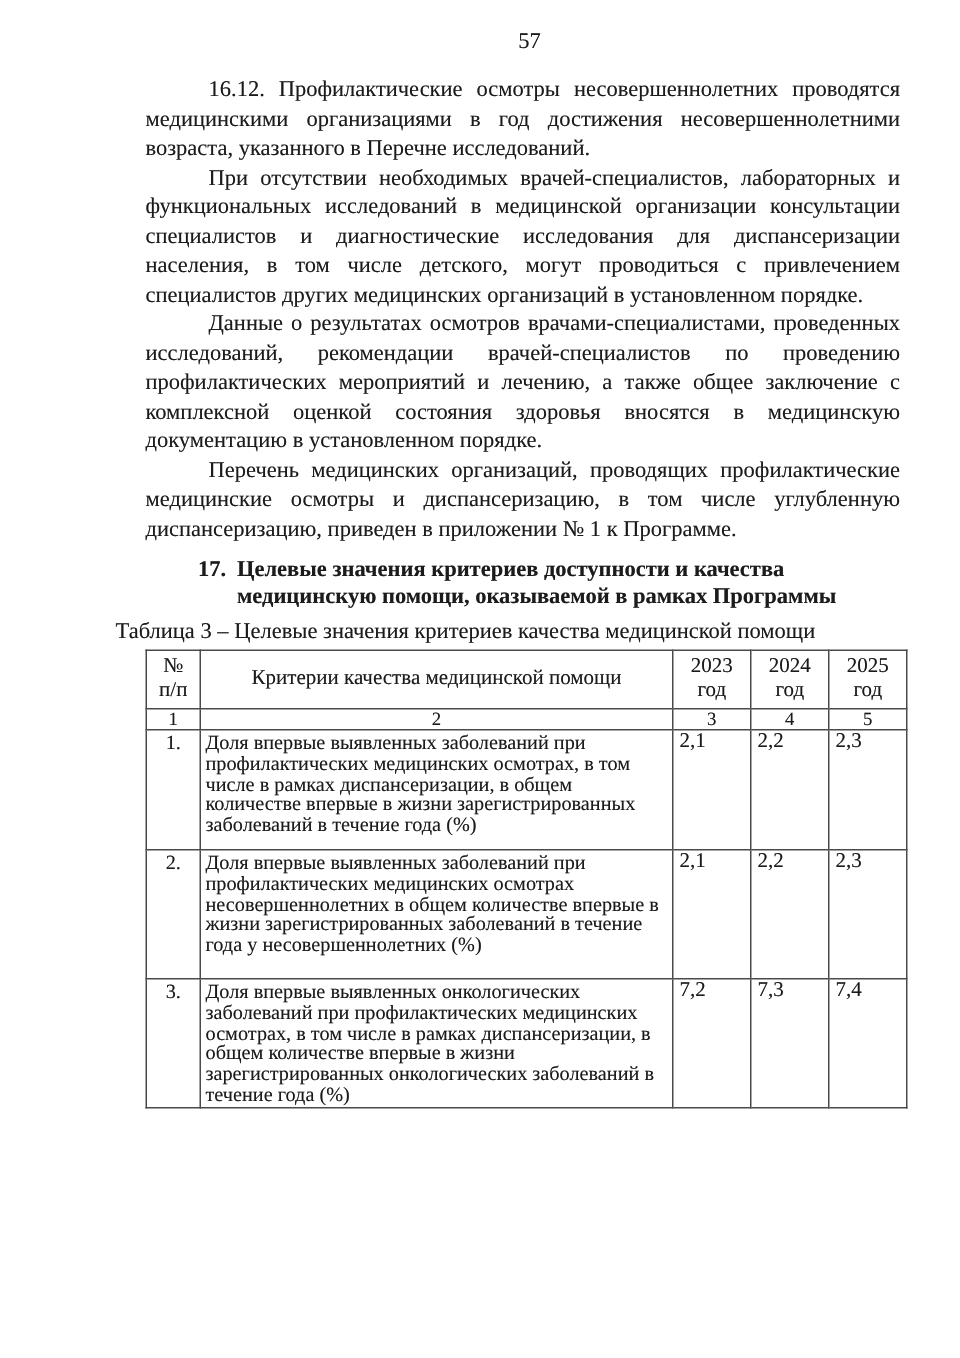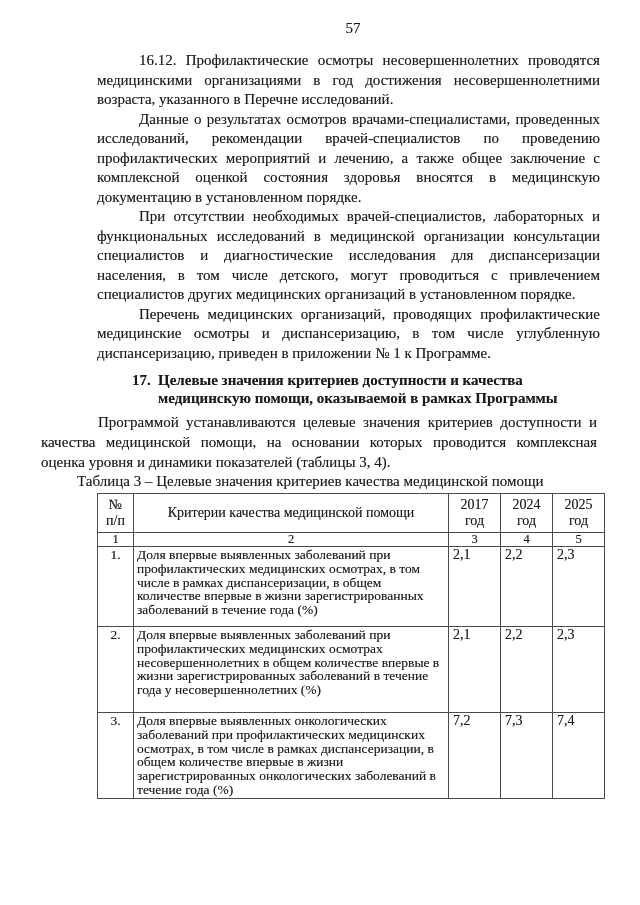--- a/index.html
+++ b/index.html
@@ -96,50 +96,47 @@
 </style>
 </head>
 <body>
 
 <div class="page">
 
   <div class="pagenum">57</div>
 
   <div class="bodytext">
     <p>16.12. Профилактические осмотры несовершеннолетних проводятся медицинскими организациями в год достижения несовершеннолетними возраста, указанного в Перечне исследований.</p>
+    <p>При отсутствии необходимых врачей-специалистов, лабораторных и функциональных исследований в медицинской организации консультации специалистов и диагностические исследования для диспансеризации населения, в том числе детского, могут проводиться с привлечением специалистов других медицинских организаций в установленном порядке.</p>
     <p>Данные о результатах осмотров врачами-специалистами, проведенных исследований, рекомендации врачей-специалистов по проведению профилактических мероприятий и лечению, а также общее заключение с комплексной оценкой состояния здоровья вносятся в медицинскую документацию в установленном порядке.</p>
-    <p>При отсутствии необходимых врачей-специалистов, лабораторных и функциональных исследований в медицинской организации консультации специалистов и диагностические исследования для диспансеризации населения, в том числе детского, могут проводиться с привлечением специалистов других медицинских организаций в установленном порядке.</p>
     <p>Перечень медицинских организаций, проводящих профилактические медицинские осмотры и диспансеризацию, в том числе углубленную диспансеризацию, приведен в приложении № 1 к Программе.</p>
   </div>
 
   <div class="heading">
     <span class="h-num">17.</span>
     <span class="h-text">Целевые значения критериев доступности и качества медицинскую помощи, оказываемой в рамках Программы</span>
   </div>
 
-  <div class="p-program">
-    <p>Программой устанавливаются целевые значения критериев доступности и качества медицинской помощи, на основании которых проводится комплексная оценка уровня и динамики показателей (таблицы 3, 4).</p>
-  </div>
 
   <div class="tbl-caption">Таблица 3  – Целевые значения критериев качества медицинской помощи</div>
 
   <table class="crit">
     <colgroup>
       <col class="c-num">
         <col class="c-crit">
         <col class="c-year">
         <col class="c-year">
         <col class="c-year">
     </colgroup>
     <tbody>
       <tr class="hdr">
         <th class="th-num">№
 п/п</th>
         <th>Критерии качества медицинской помощи</th>
-        <th class="th-year">2017
+        <th class="th-year">2023
 год</th>
         <th class="th-year">2024
 год</th>
         <th class="th-year">2025
 год</th>
       </tr>
       <tr class="colnums">
         <td>1</td>
         <td>2</td>
         <td>3</td>

